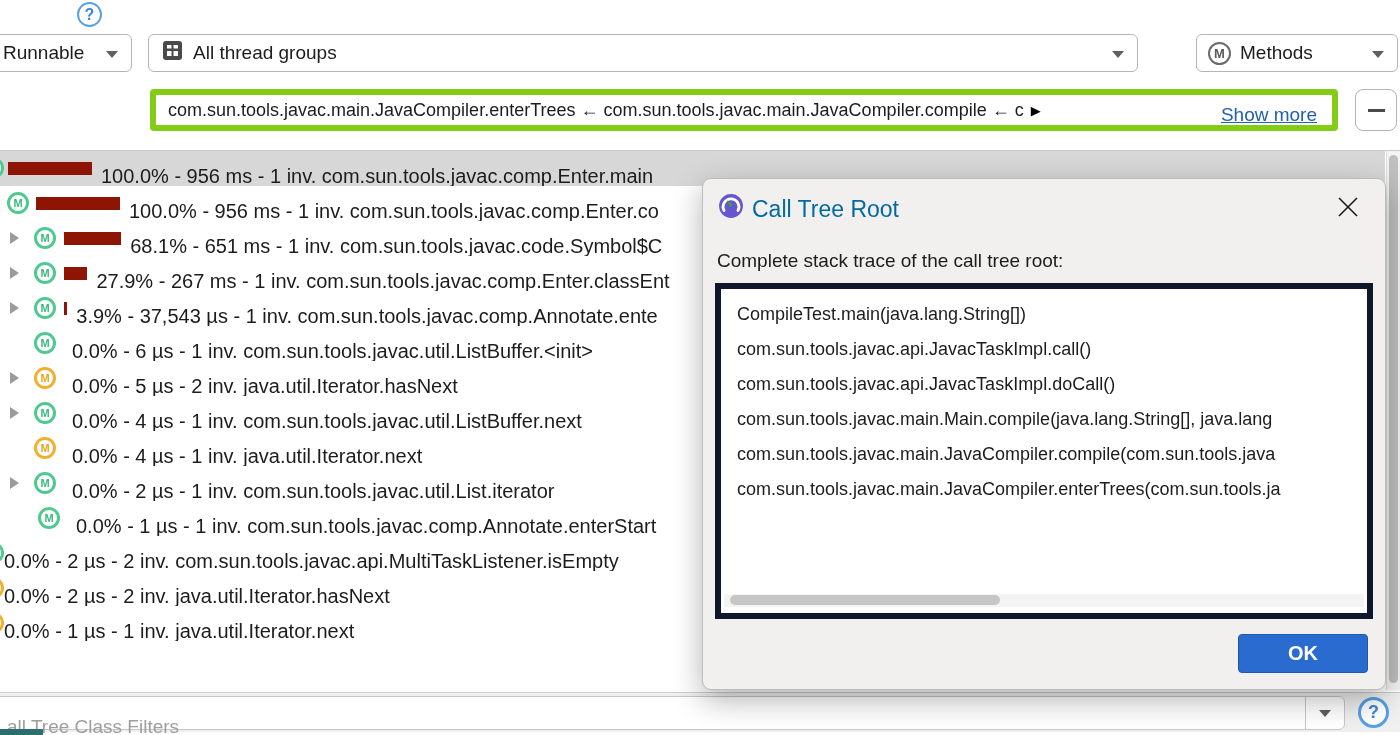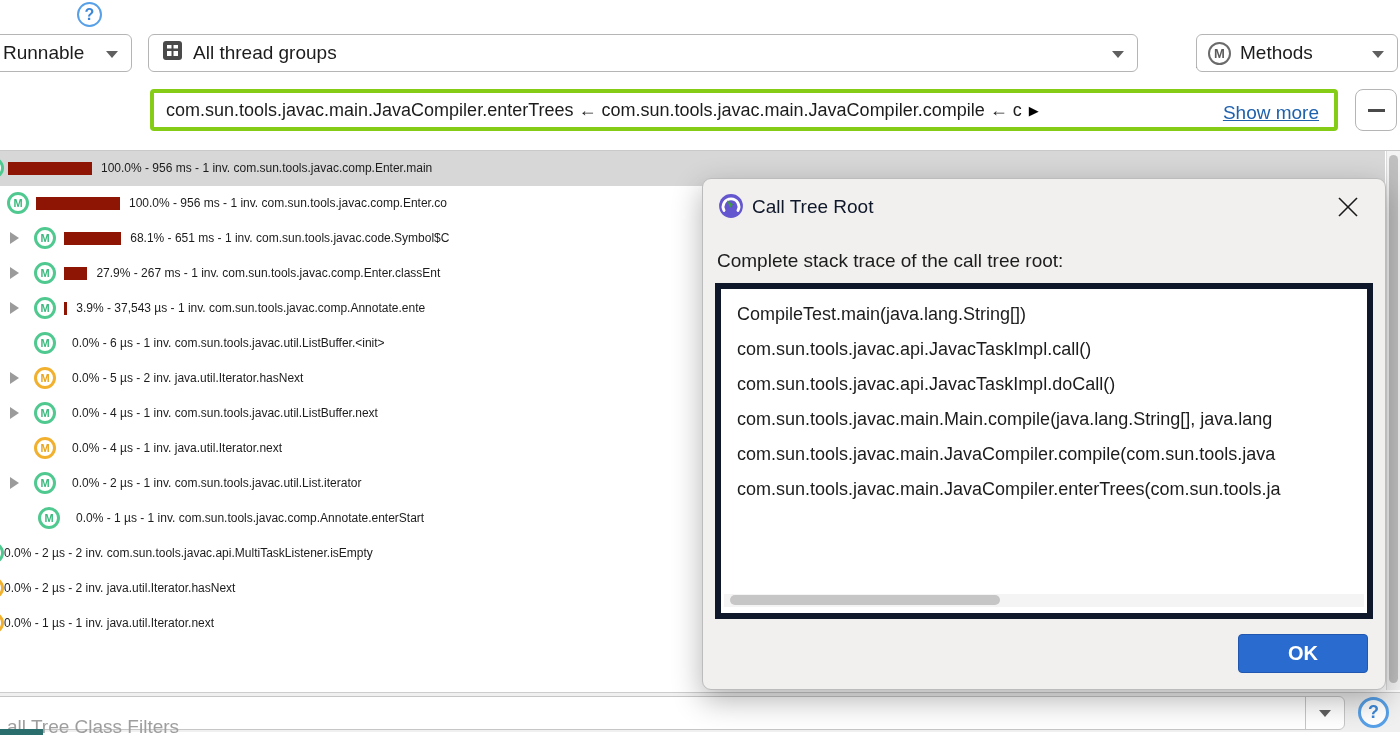--- a/index.html
+++ b/index.html
@@ -14,21 +14,21 @@
           border-left:6px solid transparent;border-right:6px solid transparent;border-top:7px solid #5f5f5f;}
   .help{position:absolute;border-radius:50%;border:2px solid #57a0e8;color:#3c87d8;background:#fff;
         display:flex;align-items:center;justify-content:center;font-weight:bold;box-sizing:border-box;}
   .help.top{left:77px;top:2px;width:25px;height:25px;font-size:16px;}
   .help.bottom{left:1358px;top:697px;width:31px;height:31px;font-size:18px;border-width:3px;z-index:5;}
   .gridicon{margin:0 10px 0 13px;}
   .mcircle{width:23px;height:23px;border-radius:50%;border:2px solid #6b6b6b;color:#5a5a5a;
            font-size:13px;font-weight:bold;display:flex;align-items:center;justify-content:center;
            box-sizing:border-box;margin:0 9px 0 11px;background:#fff;}
   
-  .rootfield{position:absolute;left:150px;top:89px;width:1188px;height:42px;border:4px solid #84cc16;
+  .rootfield{position:absolute;left:150px;top:89px;width:1188px;height:42px;border:6px solid #84cc16;
              border-radius:4px;background:#fff;box-sizing:border-box;display:flex;align-items:center;font-size:18px;}
   .rootfield .txt{margin-left:12px;white-space:nowrap;overflow:hidden;max-width:1020px;}
   .rootfield .exp{margin-left:7px;font-size:13px;color:#000;}
   .showmore{position:absolute;right:15px;top:9px;font-size:19px;color:#1f61ad;text-decoration:underline;white-space:nowrap;cursor:pointer;}
   .collapsebtn{position:absolute;left:1355px;top:89px;width:42px;height:42px;border:1px solid #b5b5b5;
                border-radius:8px;background:#fff;box-sizing:border-box;display:flex;align-items:center;justify-content:center;}
   .minusbar{width:17px;height:3px;background:#4a4a4a;}
   
   .treesep{position:absolute;left:0;top:150px;width:1400px;height:1px;background:#c9c9c9;}
   .tree{position:absolute;left:0;top:151px;width:1386px;height:539px;background:#fff;z-index:1;}
@@ -37,30 +37,30 @@
   .tri{position:absolute;top:11px;width:0;height:0;border-top:6px solid transparent;
        border-bottom:6px solid transparent;border-left:9px solid #9b9b9b;}
   .micon{position:absolute;top:6px;width:22px;height:22px;border-radius:50%;background:#fff;
          box-sizing:border-box;font-size:11px;font-weight:bold;display:flex;align-items:center;justify-content:center;}
   .micon.green{border:3px solid #4fc98f;color:#3cb97e;}
   .micon.orange{border:3px solid #f1b02e;color:#e8a51d;}
   .sliver{position:absolute;left:-18px;top:6px;width:22px;height:22px;border-radius:50%;box-sizing:border-box;background:#fff;}
   .sliver.green{border:3px solid #4fc98f;}
   .sliver.orange{border:3px solid #f1b02e;}
   .bar{position:absolute;top:11px;height:13px;background:#8e1404;}
-  .rtxt{position:absolute;top:0;line-height:35px;font-size:12px;white-space:nowrap;}
+  .rtxt{position:absolute;top:8px;line-height:35px;font-size:20px;white-space:nowrap;}
   
   .vscroll{position:absolute;left:1386px;top:151px;width:14px;height:539px;background:#f3f3f3;
            border-left:1px solid #dcdcdc;box-sizing:border-box;z-index:2;}
   .vthumb{position:absolute;left:2px;top:4px;width:9px;height:528px;background:#bfbfbf;border-radius:5px;}
   
   .dialog{position:absolute;left:702px;top:178px;width:684px;height:512px;background:#f1f0ef;
           border:1px solid #bcbcbc;border-radius:9px;box-shadow:0 10px 30px rgba(0,0,0,.30);
           box-sizing:border-box;z-index:10;}
-  .dtitle{position:absolute;left:49px;top:17px;font-size:19px;color:#0f172a;}
+  .dtitle{position:absolute;left:49px;top:17px;font-size:23px;color:#0369a1;}
   .dicon{position:absolute;left:15px;top:14px;}
   .dclose{position:absolute;right:26px;top:17px;width:22px;height:22px;cursor:pointer;}
   .ddesc{position:absolute;left:14px;top:71px;font-size:19px;}
   .stackbox{position:absolute;left:12px;top:104px;width:658px;height:336px;background:#fff;
             border:6px solid #0f172a;box-sizing:border-box;}
   .stacklines{position:absolute;left:16px;top:8px;right:4px;bottom:28px;overflow:hidden;}
   .sline{font-size:18px;line-height:35px;white-space:nowrap;}
   .htrack{position:absolute;left:3px;right:3px;bottom:6px;height:13px;background:#f4f4f4;}
   .hthumb{position:absolute;left:6px;top:1px;width:270px;height:10px;background:#c6c6c6;border-radius:5px;}
   .okbtn{position:absolute;right:17px;bottom:16px;width:128px;height:37px;background:#2a6bcf;border:1px solid #2157ae;

